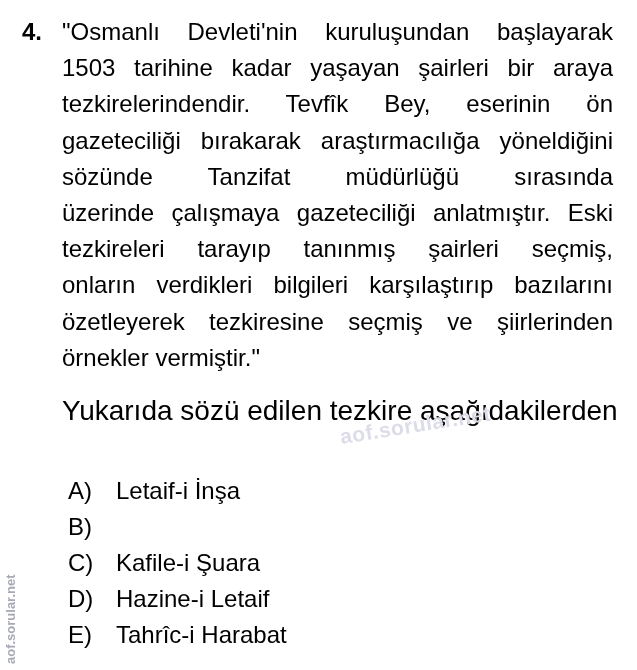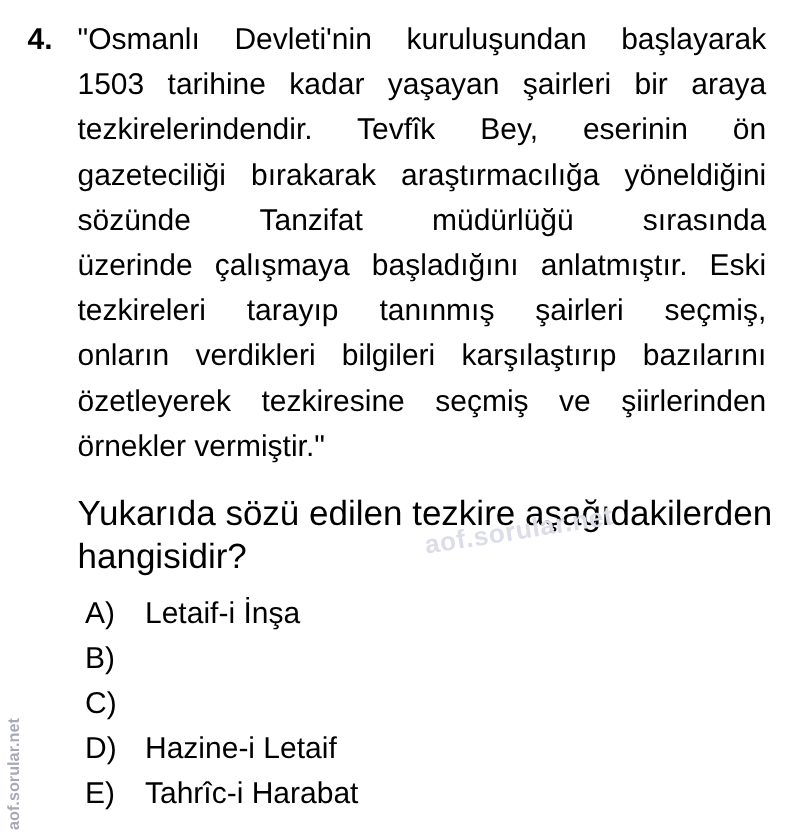--- a/index.html
+++ b/index.html
@@ -109,45 +109,45 @@
 <body>
 
 <div class="question">
   <span class="q-number">4.</span>
   <div class="q-text">
     <span class="line">"Osmanlı Devleti'nin kuruluşundan başlayarak</span>
     <span class="line">1503 tarihine kadar yaşayan şairleri bir araya</span>
     <span class="line">tezkirelerindendir. Tevfîk Bey, eserinin ön</span>
     <span class="line">gazeteciliği bırakarak araştırmacılığa yöneldiğini</span>
     <span class="line">sözünde Tanzifat müdürlüğü sırasında</span>
-    <span class="line">üzerinde çalışmaya başladığını anlatmıştır. Eski</span>
+    <span class="line">üzerinde çalışmaya gazeteciliği anlatmıştır. Eski</span>
     <span class="line">tezkireleri tarayıp tanınmış şairleri seçmiş,</span>
     <span class="line">onların verdikleri bilgileri karşılaştırıp bazılarını</span>
     <span class="line">özetleyerek tezkiresine seçmiş ve şiirlerinden</span>
     <span class="line last">örnekler vermiştir."</span>
   </div>
 </div>
 
 <div class="q-prompt">
   <span class="line">Yukarıda sözü edilen tezkire aşağıdakilerden</span>
-  <span class="line last">hangisidir?</span>
 </div>
 
 <div class="watermark-center">aof.sorular.net</div>
 
 <div class="options">
   <div class="option">
     <span class="option-letter">A)</span>
     <span class="option-text">Letaif-i İnşa</span>
   </div>
   <div class="option">
     <span class="option-letter">B)</span>
   </div>
   <div class="option">
     <span class="option-letter">C)</span>
+    <span class="option-text">Kafile-i Şuara</span>
   </div>
   <div class="option">
     <span class="option-letter">D)</span>
     <span class="option-text">Hazine-i Letaif</span>
   </div>
   <div class="option">
     <span class="option-letter">E)</span>
     <span class="option-text">Tahrîc-i Harabat</span>
   </div>
 </div>

